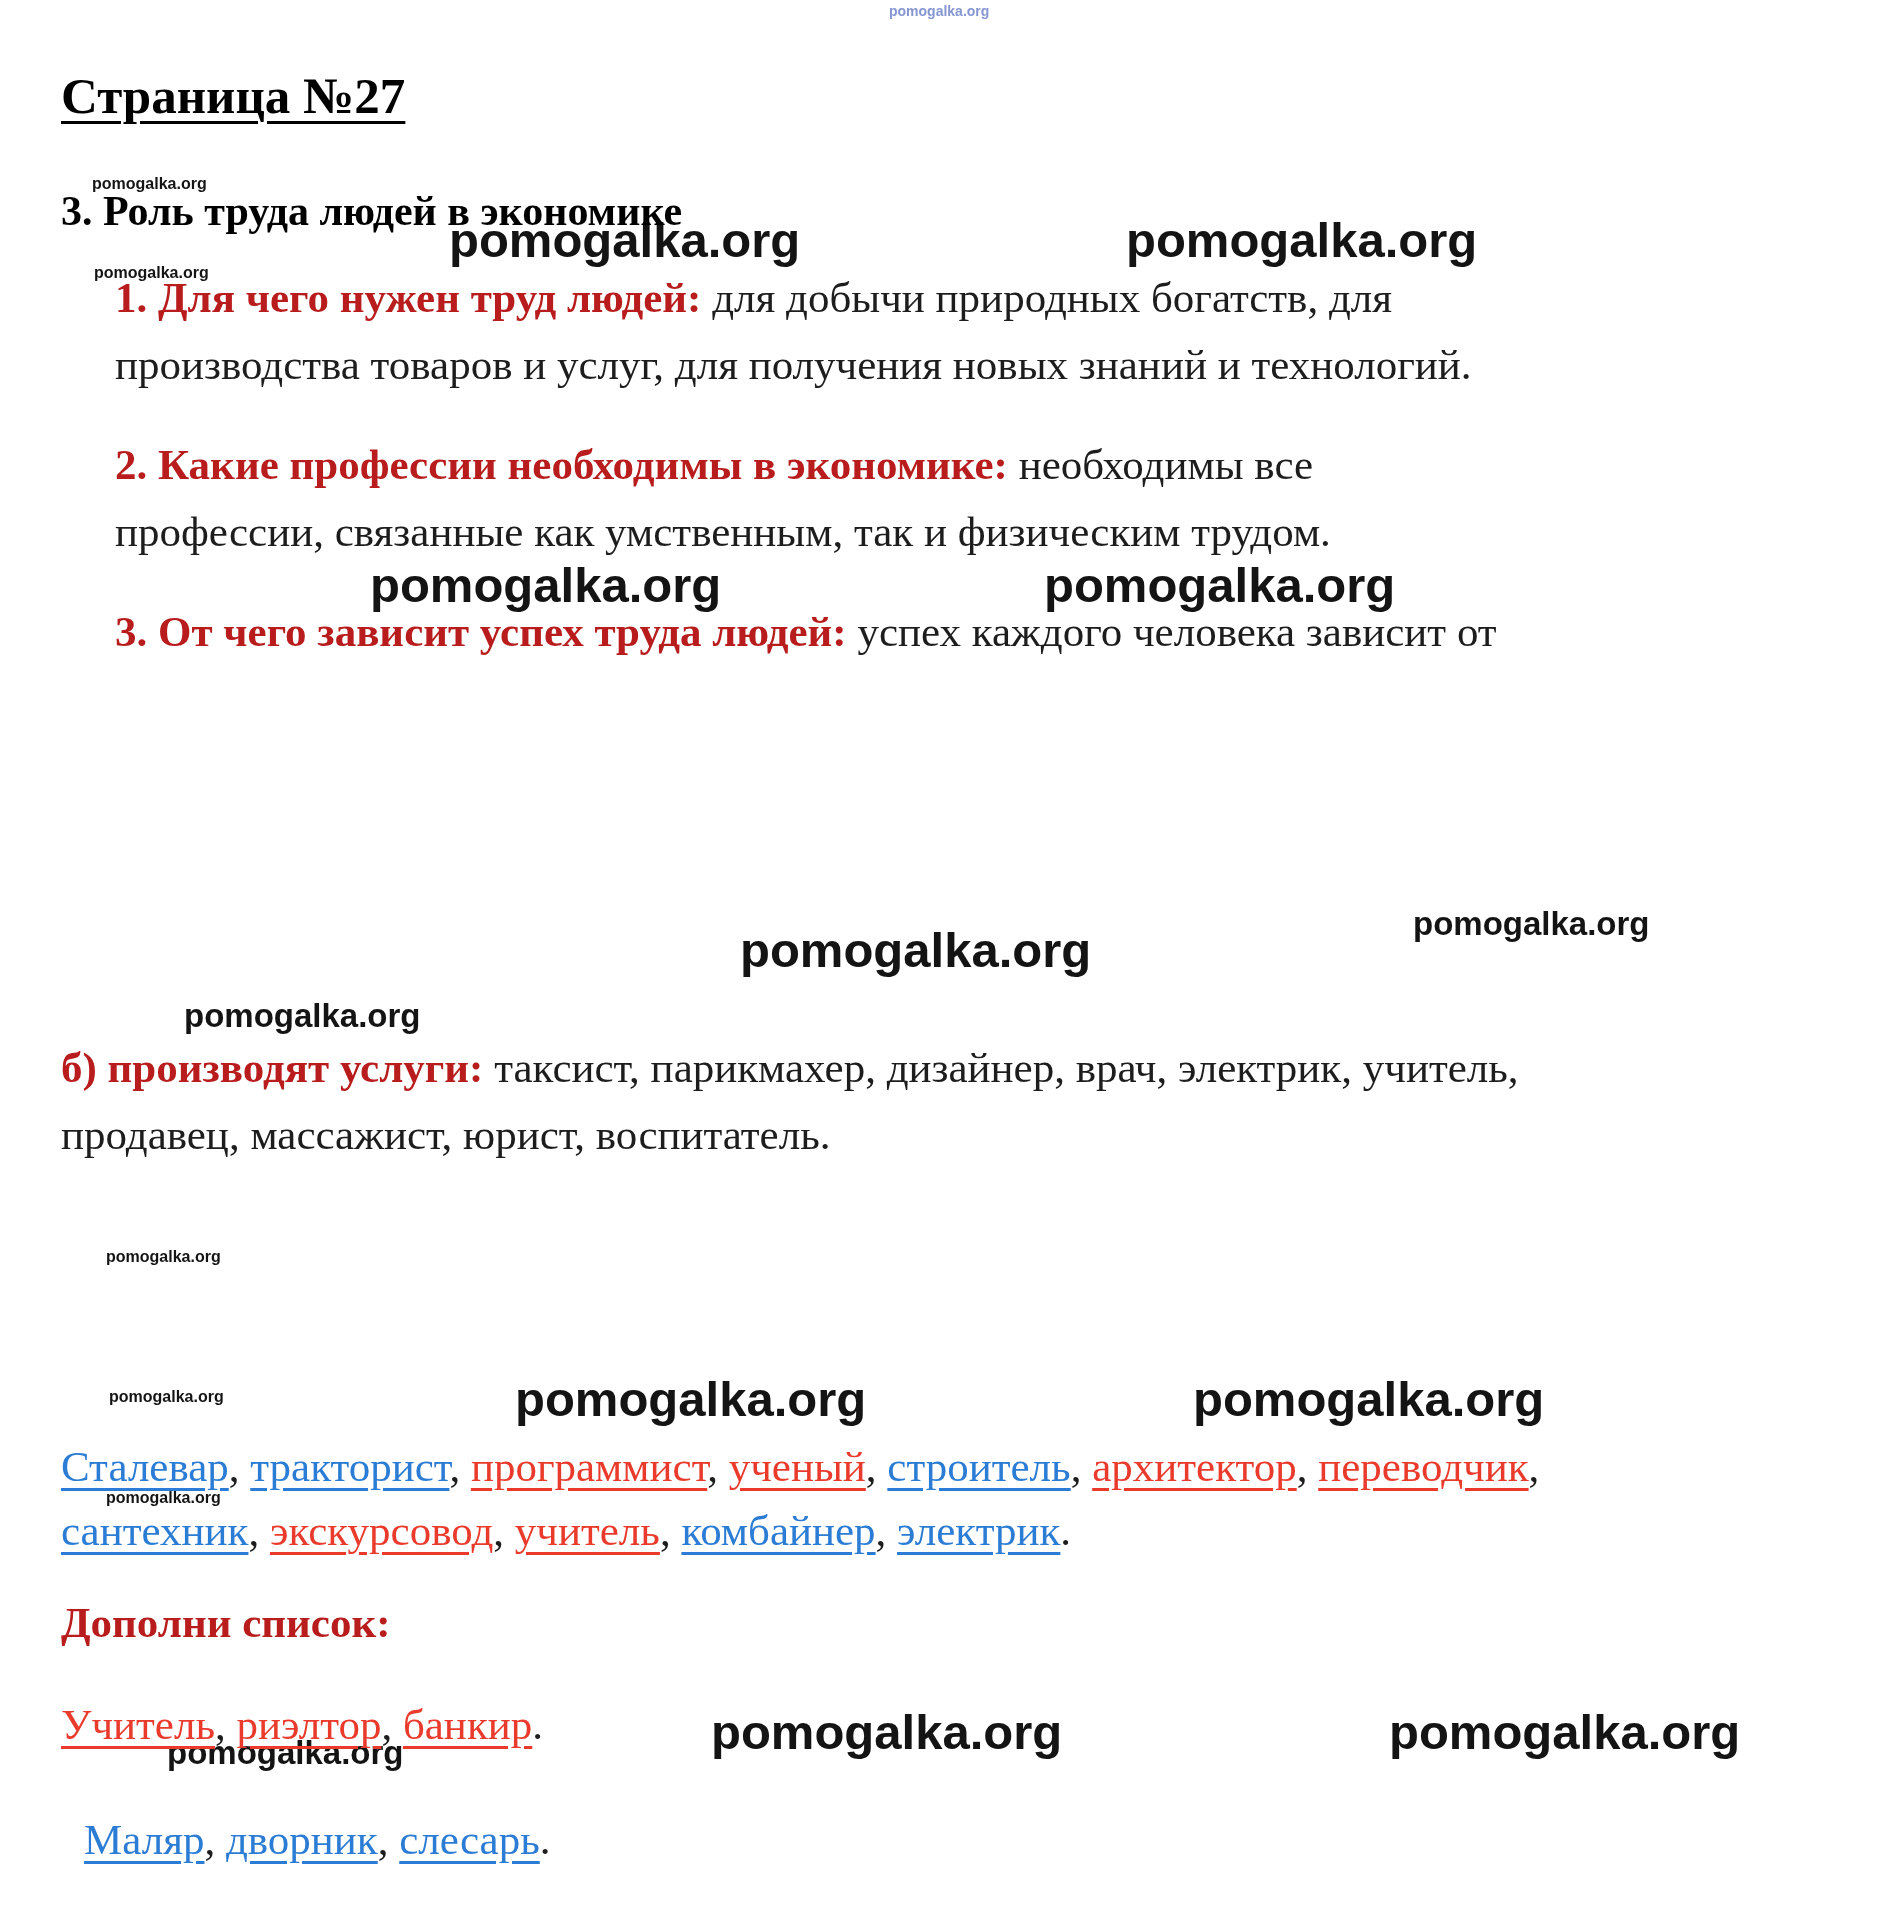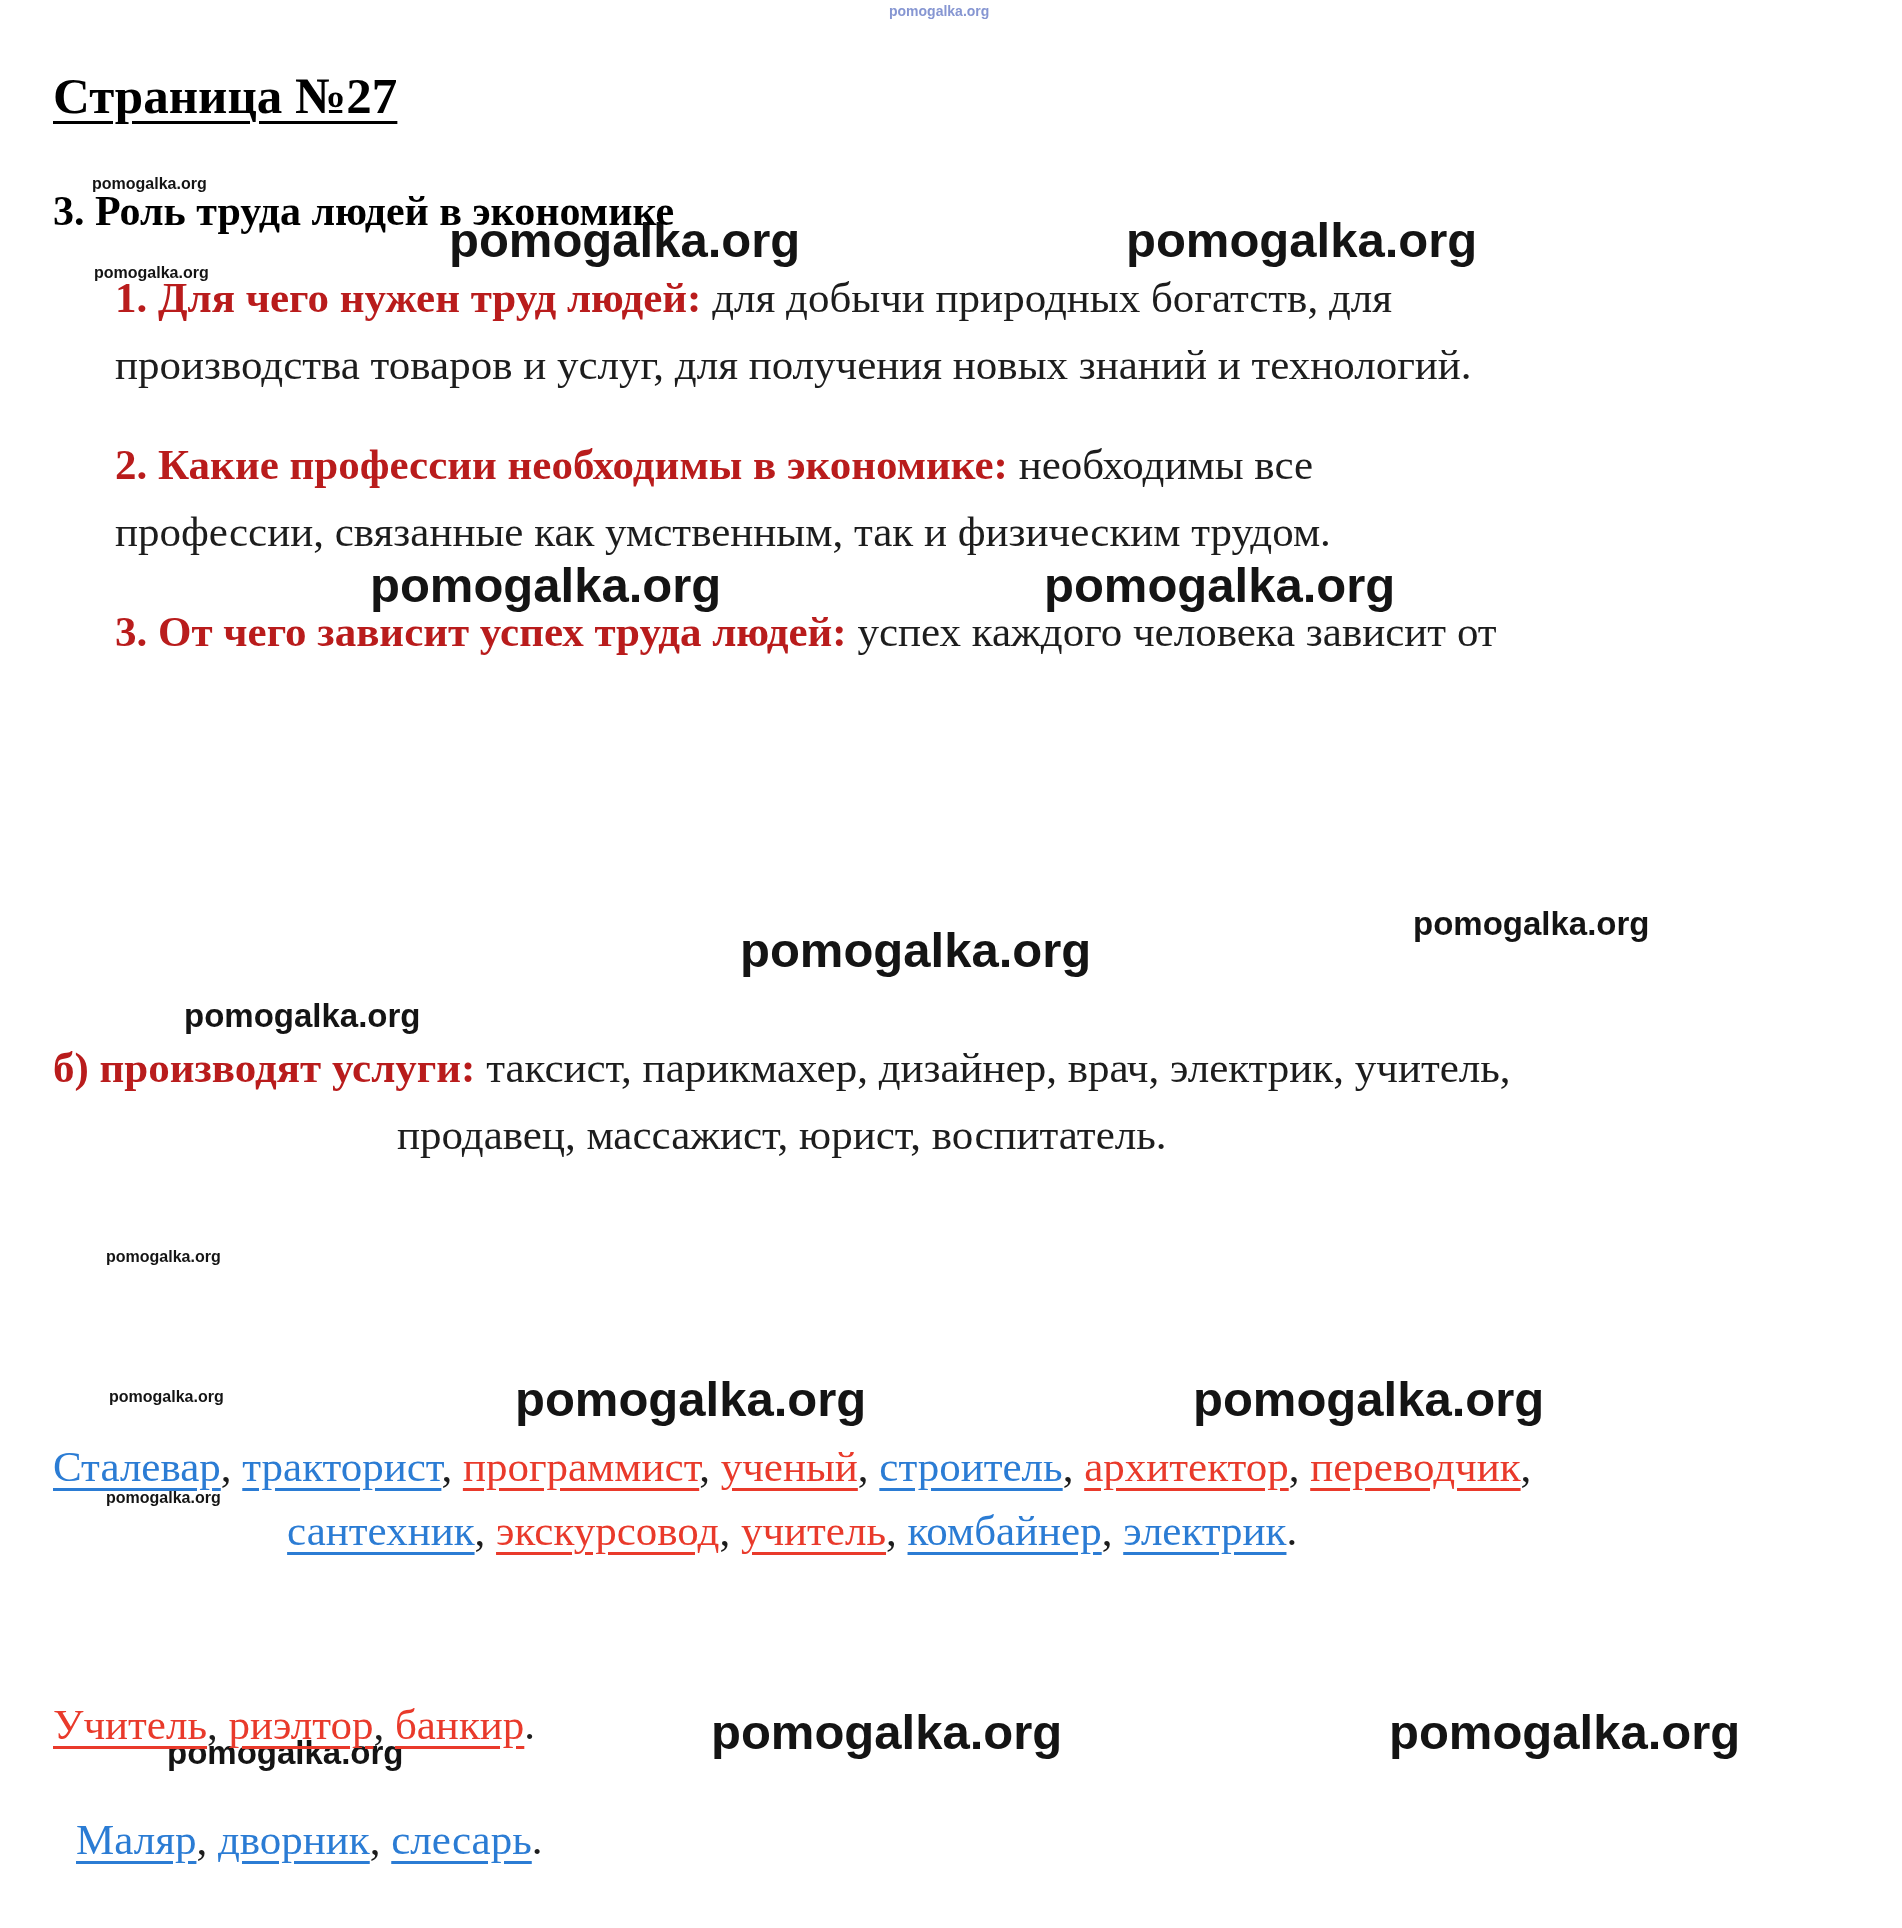--- a/index.html
+++ b/index.html
@@ -9,21 +9,21 @@
     width:1902px;
     height:1888px;
     background:#ffffff;
     overflow:hidden;
     font-family:"Liberation Serif", serif;
     color:#1d1d1d;
   }
   
   .blk{position:absolute; margin:0; font-size:43px; line-height:67px; color:#1d1d1d;}
   .indent{left:115px;}
-  .flush{left:53px;text-align:center;}
+  .flush{left:61px;}
   .line{display:block;}
   b,.bold{font-weight:bold; color:#b91c1c;}
   .title{
     font-size:51px; font-weight:bold; color:#000;
     text-decoration:underline; text-underline-offset:7.7px; text-decoration-thickness:3.1px;
   }
   .h3{font-size:42px; font-weight:bold; color:#000;}
   .u{
     text-decoration:underline;
     text-decoration-thickness:3.1px;
@@ -100,20 +100,21 @@
     <span class="line"><b>б) производят услуги:</b><span> таксист, парикмахер, дизайнер, врач, электрик, учитель,</span></span>
     <span class="line">продавец, массажист, юрист, воспитатель.</span>
   </p>
 
 
   <p class="blk flush" style="top:1435px; line-height:64px;">
     <span class="line"><span class="u blue">Сталевар</span><span class="sep">, </span><span class="u blue">тракторист</span><span class="sep">, </span><span class="u red">программист</span><span class="sep">, </span><span class="u red">ученый</span><span class="sep">, </span><span class="u blue">строитель</span><span class="sep">, </span><span class="u red">архитектор</span><span class="sep">, </span><span class="u red">переводчик</span><span class="sep">,</span></span>
     <span class="line"><span class="u blue">сантехник</span><span class="sep">, </span><span class="u red">экскурсовод</span><span class="sep">, </span><span class="u red">учитель</span><span class="sep">, </span><span class="u blue">комбайнер</span><span class="sep">, </span><span class="u blue">электрик</span><span class="sep">.</span></span>
   </p>
 
+  <h2 class="blk flush bold" style="top:1589px; font-size:43px;">Дополни список:</h2>
 
   <p class="blk flush" style="top:1691px;">
     <span class="u red">Учитель</span><span class="sep">, </span><span class="u red">риэлтор</span><span class="sep">, </span><span class="u red">банкир</span><span class="sep">.</span>
   </p>
 
   <p class="blk flush" style="top:1806px;margin-left:23px;">
     <span class="u blue">Маляр</span><span class="sep">, </span><span class="u blue">дворник</span><span class="sep">, </span><span class="u blue">слесарь</span><span class="sep">.</span>
   </p>
 
 </div>

